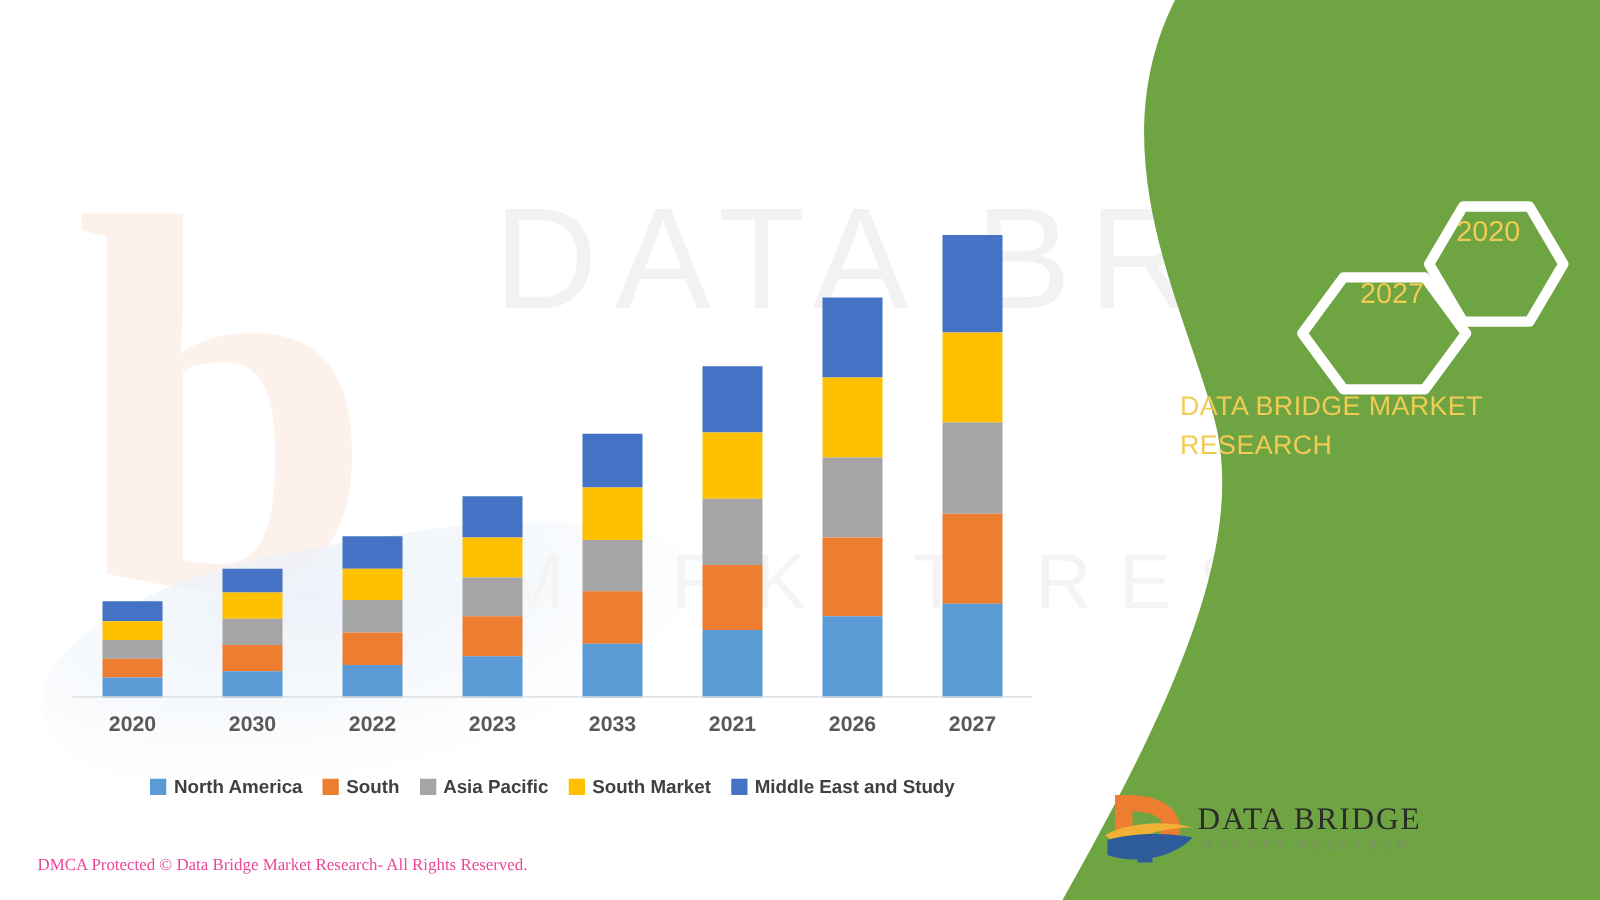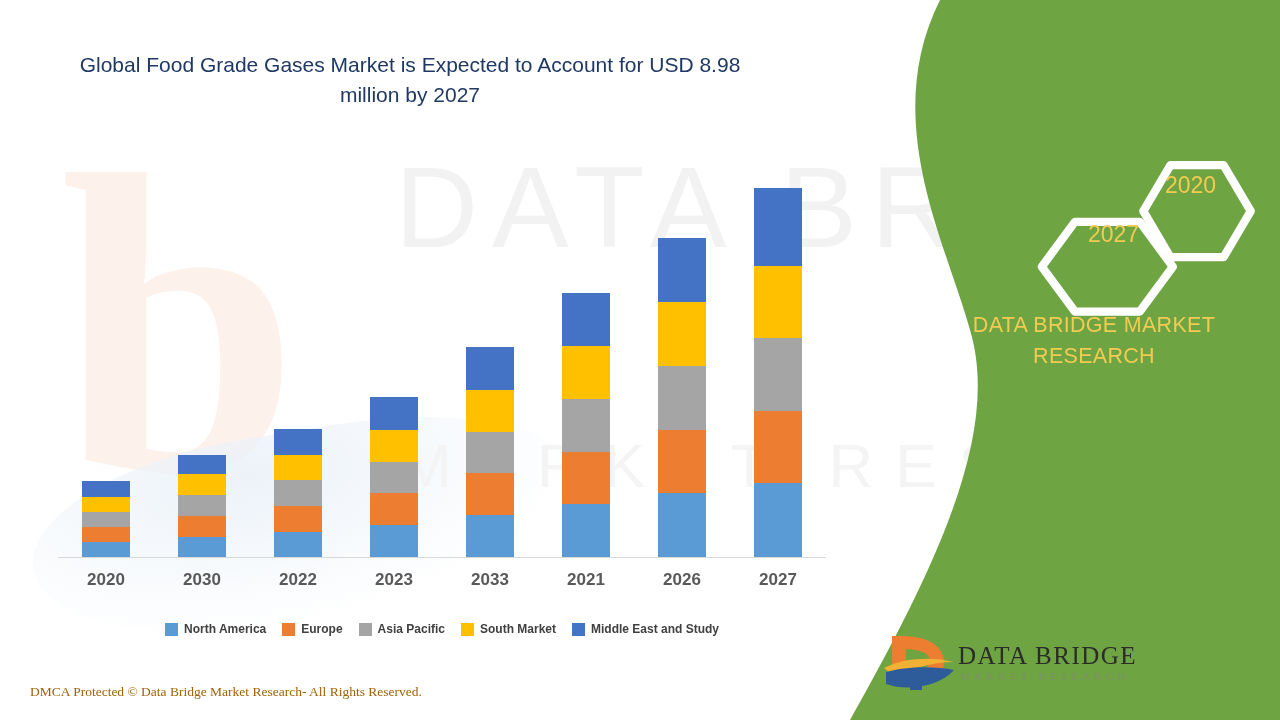--- a/index.html
+++ b/index.html
@@ -33,59 +33,58 @@
   .seg{width:100%;}
 
   .xlabels{position:absolute;left:58px;top:570px;width:768px;height:26px;
            display:flex;justify-content:space-around;}
   .xlab{width:96px;text-align:center;color:#595959;font-size:17px;font-weight:700;}
 
   .legend{position:absolute;left:58px;top:617px;width:768px;height:24px;
           display:flex;align-items:center;justify-content:center;gap:16px;}
   .lg-item{display:flex;align-items:center;gap:6px;}
   .lg-sw{width:13px;height:13px;display:inline-block;}
-  .lg-tx{color:#404040;font-size:12px;font-weight:700;white-space:nowrap;}
+  .lg-tx{color:#404040;font-size:15px;font-weight:700;white-space:nowrap;}
 
   .footer{position:absolute;left:0;top:678px;width:845px;height:34px;}
   .f-dmca{position:absolute;left:30px;top:6px;font-family:"Liberation Serif",serif;
-          font-size:13.5px;color:#a16207;white-space:nowrap;}
+          font-size:13.5px;color:#ec4899;white-space:nowrap;}
   .f-src{position:absolute;left:462px;top:7px;font-family:"Liberation Serif",serif;
          font-size:12.5px;color:#1a1a1a;white-space:nowrap;}
 
   
   .green{position:absolute;right:0;top:0;width:460px;height:720px;
          background:#6EA441;
          clip-path:path("M 120 0 L 460 0 L 460 720 L 30 720 C 120 560 180 430 150 330 C 125 240 60 120 120 0 Z");}
   .g-title{position:absolute;right:36px;top:12px;width:290px;text-align:right;
            color:#ffffff;font-size:21px;line-height:1.45;font-weight:400;}
   .hexwrap{position:absolute;left:0;top:0;width:460px;height:720px;pointer-events:none;}
   .hx-label{position:absolute;color:#F2CB54;font-size:23px;font-weight:400;}
   .hx-2020{left:345px;top:172px;}
   .hx-2027{left:268px;top:221px;}
-  .g-brand{position:absolute;right:36px;top:310px;width:300px;text-align:center;
+  .g-brand{position:absolute;right:36px;top:310px;width:300px;text-align:left;
            color:#F2CB54;font-size:21.5px;line-height:1.45;letter-spacing:.3px;}
 
   
   .logo{position:absolute;left:880px;top:628px;width:230px;height:72px;}
   .logo-tx{position:absolute;left:78px;top:14px;font-family:"Liberation Serif",serif;
            font-size:25px;letter-spacing:1.5px;color:#2b2b2b;white-space:nowrap;}
   .logo-sub{position:absolute;left:80px;top:42px;font-family:"Liberation Serif",serif;
             font-size:11px;letter-spacing:4.2px;color:#7f8f6a;white-space:nowrap;}
 </style>
 </head>
 <body>
 
 <div id="page">
 
   <div class="wm wm-b">b</div>
   <div class="wm-swoosh"></div>
   <div class="wm wm-text wm-data">DATA BRIDGE</div>
   <div class="wm wm-text wm-mkt">MARKET RESEARCH</div>
 
-  <div class="chart-title">Global Food Grade Gases Market is Expected to Account for USD 8.98 million by 2027</div>
 
   <div class="bars" id="bars">
       <div class="bar-col">
         <div class="bar">
           <div class="seg" style="height: 15.9179px; background: rgb(68, 114, 196);"></div>
           <div class="seg" style="height: 14.9231px; background: rgb(255, 192, 0);"></div>
           <div class="seg" style="height: 14.9231px; background: rgb(165, 165, 165);"></div>
           <div class="seg" style="height: 14.9231px; background: rgb(237, 125, 49);"></div>
           <div class="seg" style="height: 15.9179px; background: rgb(91, 155, 213);"></div>
         </div>
@@ -166,21 +165,21 @@
       <div class="xlab">2027</div>
     </div>
 
   <div class="legend" id="legend">
       <div class="lg-item">
         <span class="lg-sw" style="background: rgb(91, 155, 213);"></span>
         <span class="lg-tx">North America</span>
       </div>
       <div class="lg-item">
         <span class="lg-sw" style="background: rgb(237, 125, 49);"></span>
-        <span class="lg-tx">Europe</span>
+        <span class="lg-tx">South</span>
       </div>
       <div class="lg-item">
         <span class="lg-sw" style="background: rgb(165, 165, 165);"></span>
         <span class="lg-tx">Asia Pacific</span>
       </div>
       <div class="lg-item">
         <span class="lg-sw" style="background: rgb(255, 192, 0);"></span>
         <span class="lg-tx">South Market</span>
       </div>
       <div class="lg-item">

